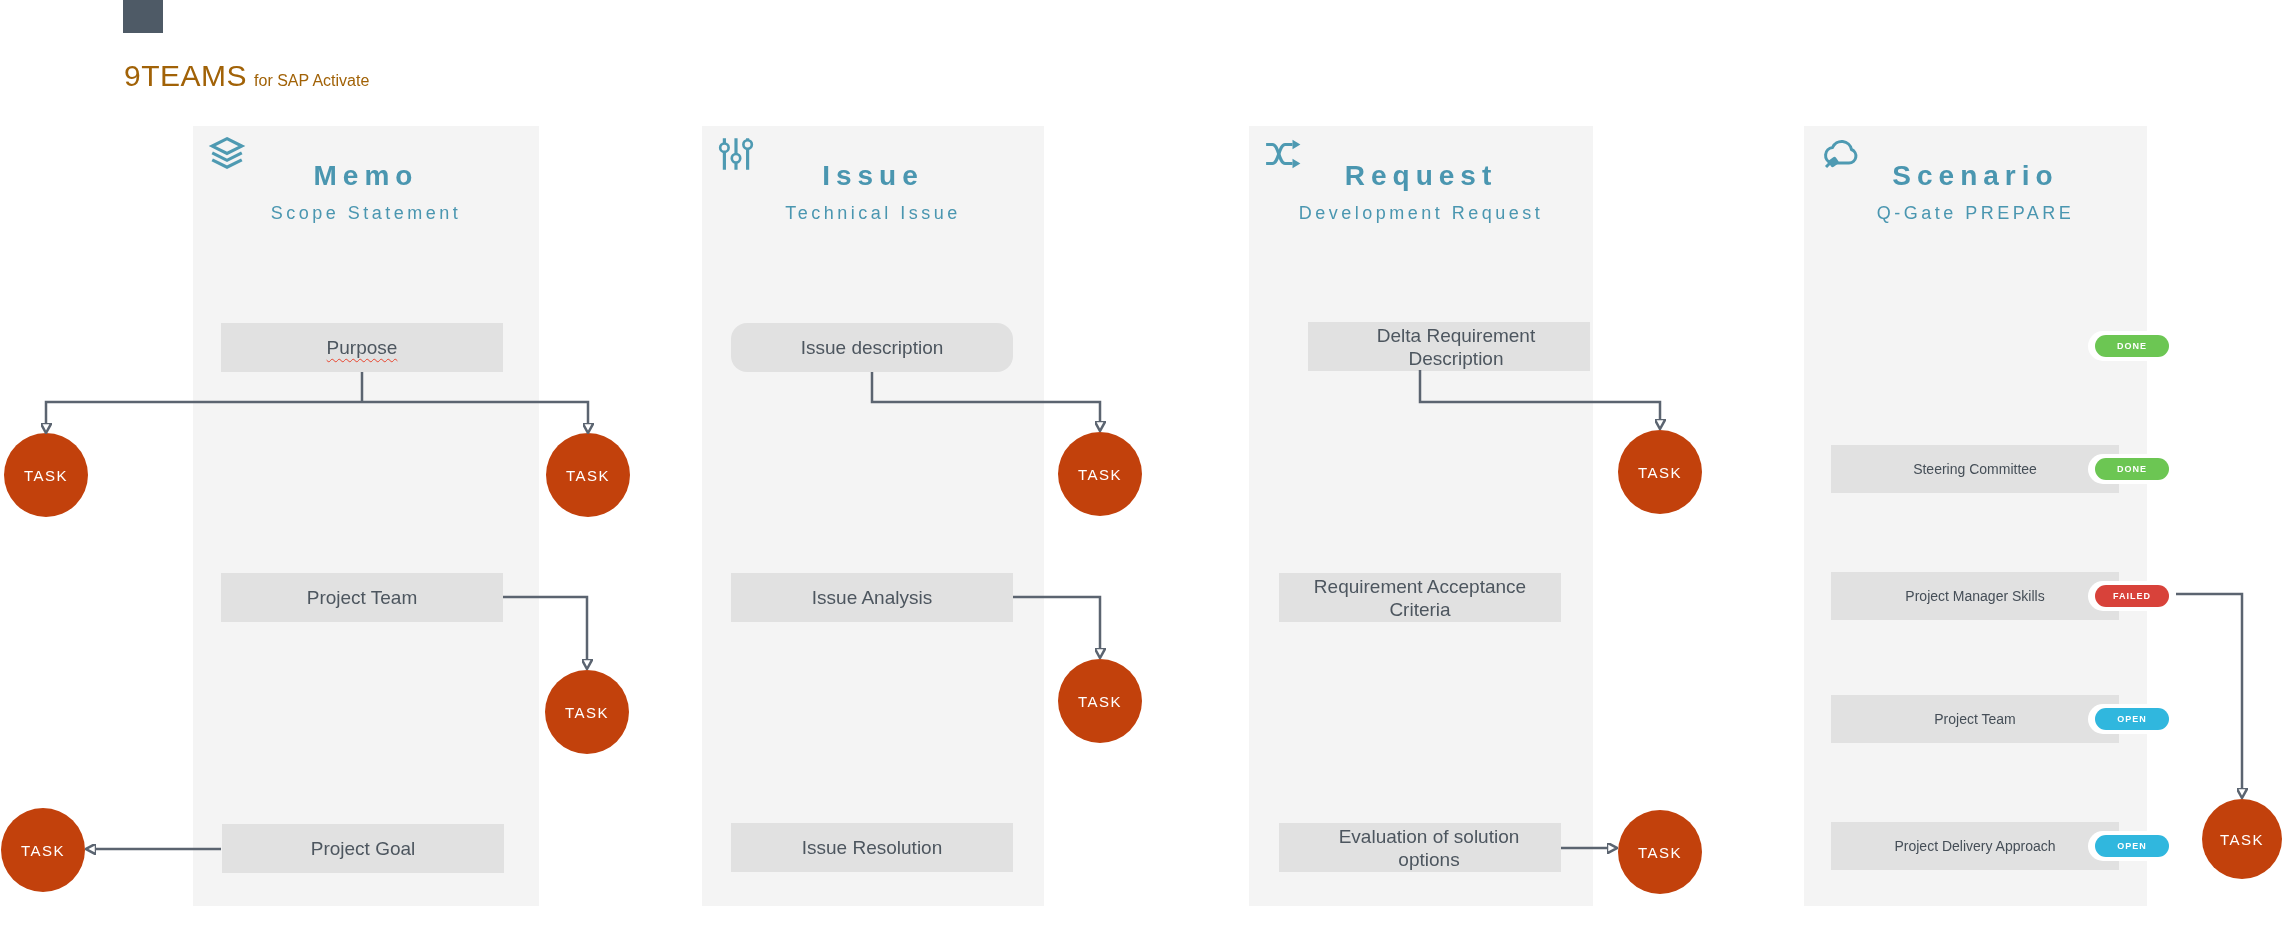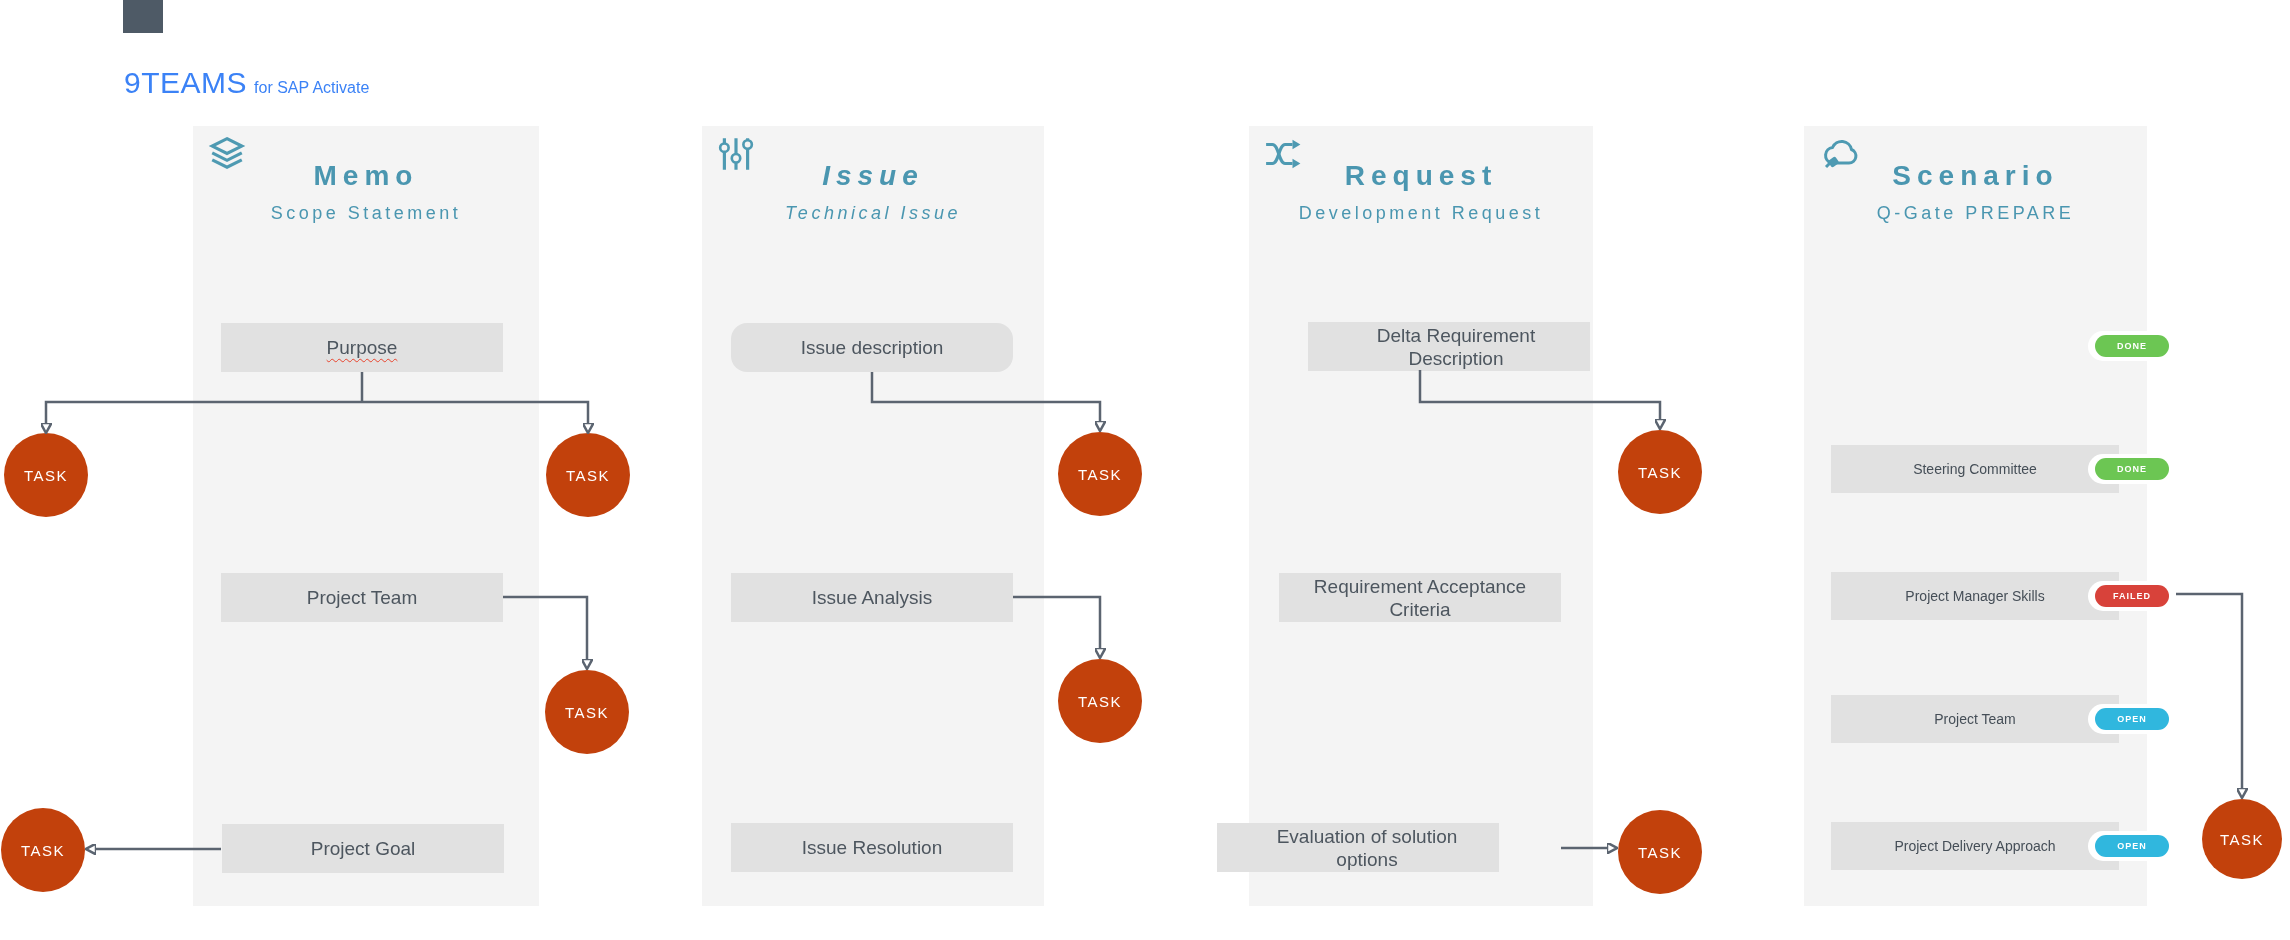--- a/index.html
+++ b/index.html
@@ -2,21 +2,21 @@
 <html><head>
 <meta charset="utf-8">
 <style>
   html,body{margin:0;padding:0;background:#ffffff;}
   .canvas{
     position:relative;width:2290px;height:940px;background:#ffffff;overflow:hidden;
     font-family:"Liberation Sans","DejaVu Sans",sans-serif;
   }
   
   .logo-square{position:absolute;left:123px;top:0;width:40px;height:33px;background:#4e5a66;}
-  .logo-row{position:absolute;left:124px;top:66px;white-space:nowrap;color:#3b82f6;}
+  .logo-row{position:absolute;left:124px;top:59px;white-space:nowrap;color:#a16207;}
   .logo-brand{font-size:30px;letter-spacing:0.5px;}
   .logo-suffix{font-size:16px;margin-left:7px;}
   
   .col{position:absolute;top:126px;height:780px;background:#f4f4f4;}
   .col-icon{position:absolute;left:15px;top:9px;}
   .col-title{margin:34px 0 0 0;text-align:center;font-size:28px;font-weight:bold;
              letter-spacing:6px;color:#4a96b0;}
   .col-subtitle{margin:11px 0 0 0;text-align:center;font-size:18px;letter-spacing:3.5px;color:#4a96b0;}
   
   .box{position:absolute;width:282px;height:49px;background:#e1e1e1;display:flex;
@@ -54,21 +54,21 @@
   <div class="col" style="left:193px;width:346px;">
     <svg class="col-icon" width="38" height="38" viewBox="0 0 36 36">
       <path class="icon-stroke" d="M18 3.5 L32 10.5 L18 17.5 L4 10.5 Z"></path>
       <path class="icon-stroke" d="M4 17 L18 24 L32 17"></path>
       <path class="icon-stroke" d="M4 23.5 L18 30.5 L32 23.5"></path>
     </svg>
     <div class="col-title">Memo</div>
     <div class="col-subtitle">Scope Statement</div>
   </div>
 
-  <div class="col" style="left:702px;width:342px;font-style:italic;">
+  <div class="col" style="left:702px;width:342px;">
     <svg class="col-icon" width="38" height="38" viewBox="0 0 36 36">
       <path class="icon-stroke" d="M7 3 V33 M18 3 V33 M29 3 V33"></path>
       <circle cx="7" cy="12" r="4" fill="#f4f4f4" stroke="#4e9ab2" stroke-width="2.5"></circle>
       <circle cx="18" cy="22" r="4" fill="#f4f4f4" stroke="#4e9ab2" stroke-width="2.5"></circle>
       <circle cx="29" cy="9" r="4" fill="#f4f4f4" stroke="#4e9ab2" stroke-width="2.5"></circle>
     </svg>
     <div class="col-title">Issue</div>
     <div class="col-subtitle">Technical Issue</div>
   </div>
 
@@ -112,21 +112,21 @@
   <div class="box" style="left:731px;top:823px;">
     <span>Issue Resolution</span>
   </div>
 
   <div class="box" style="left:1308px;top:322px;padding-left:32px;">
     <span>Delta Requirement Description</span>
   </div>
   <div class="box" style="left:1279px;top:573px;">
     <span>Requirement Acceptance Criteria</span>
   </div>
-  <div class="box" style="left:1217px;top:823px;padding-left:36px;">
+  <div class="box" style="left:1279px;top:823px;padding-left:36px;">
     <span>Evaluation of solution options</span>
   </div>
 
   <div class="srow" style="left:1831px;top:445px;">
     <span>Steering Committee</span>
   </div>
   <div class="srow" style="left:1831px;top:572px;">
     <span>Project Manager Skills</span>
   </div>
   <div class="srow" style="left:1831px;top:695px;">

